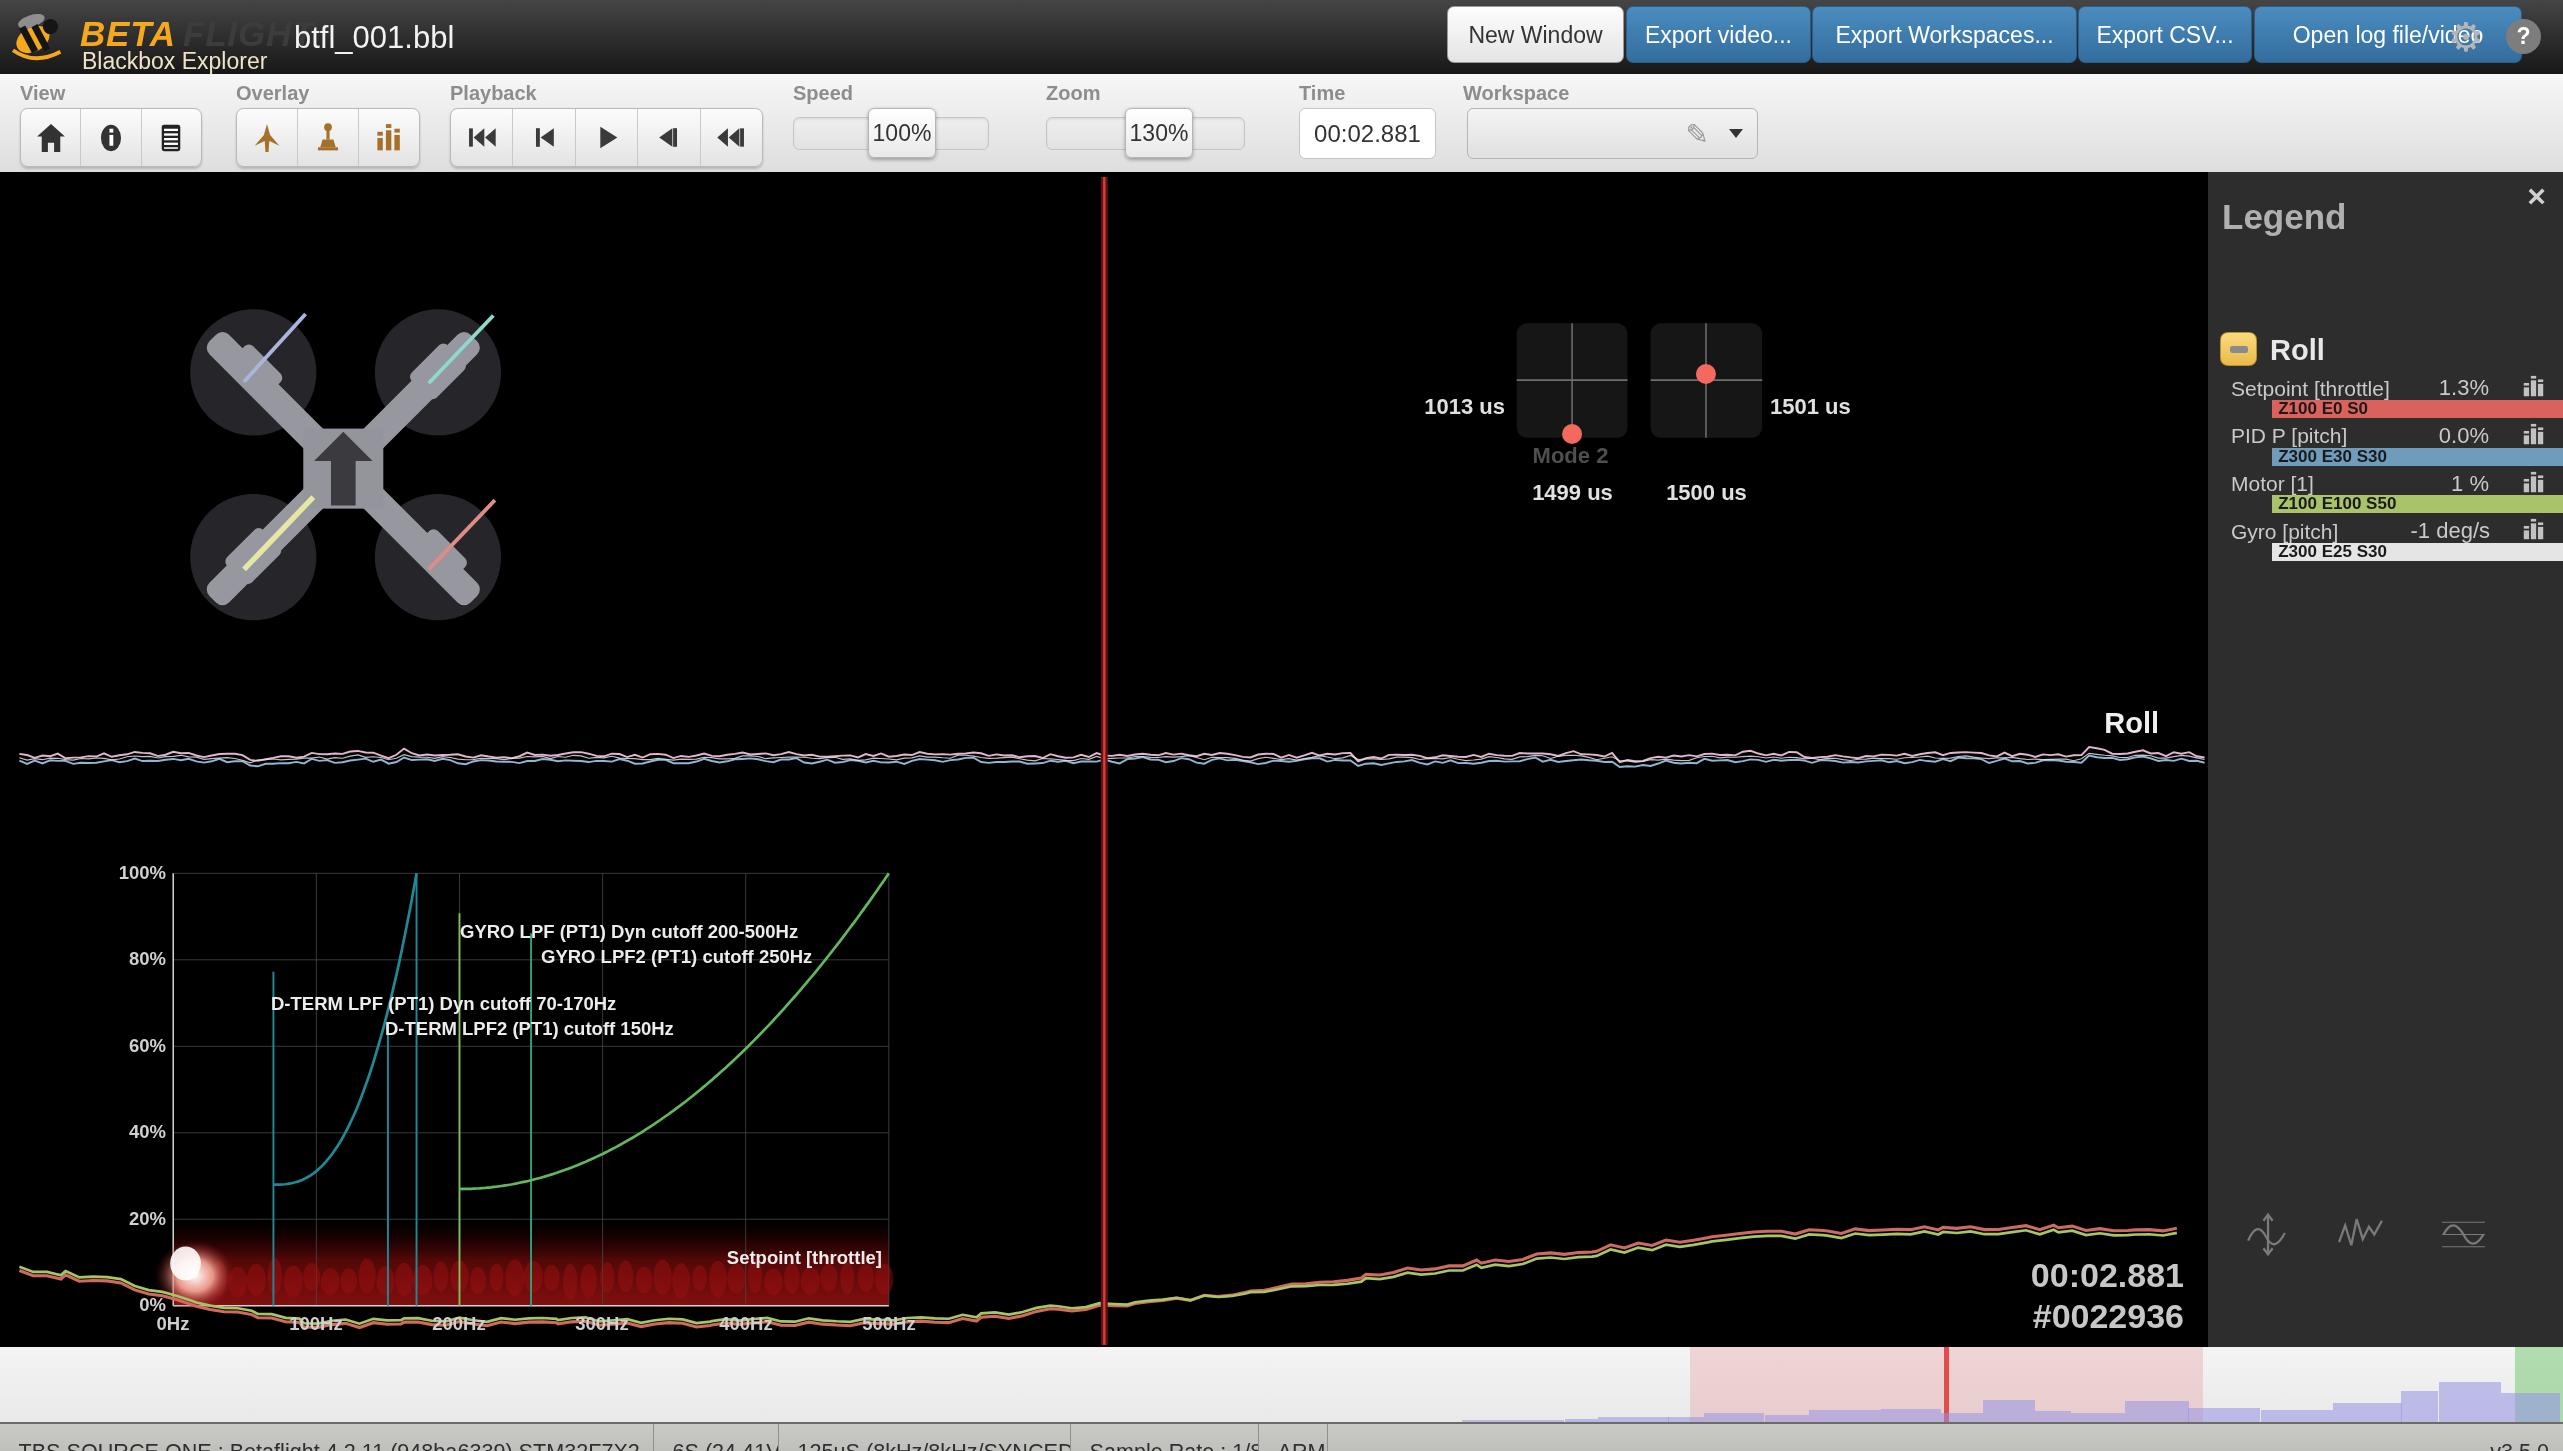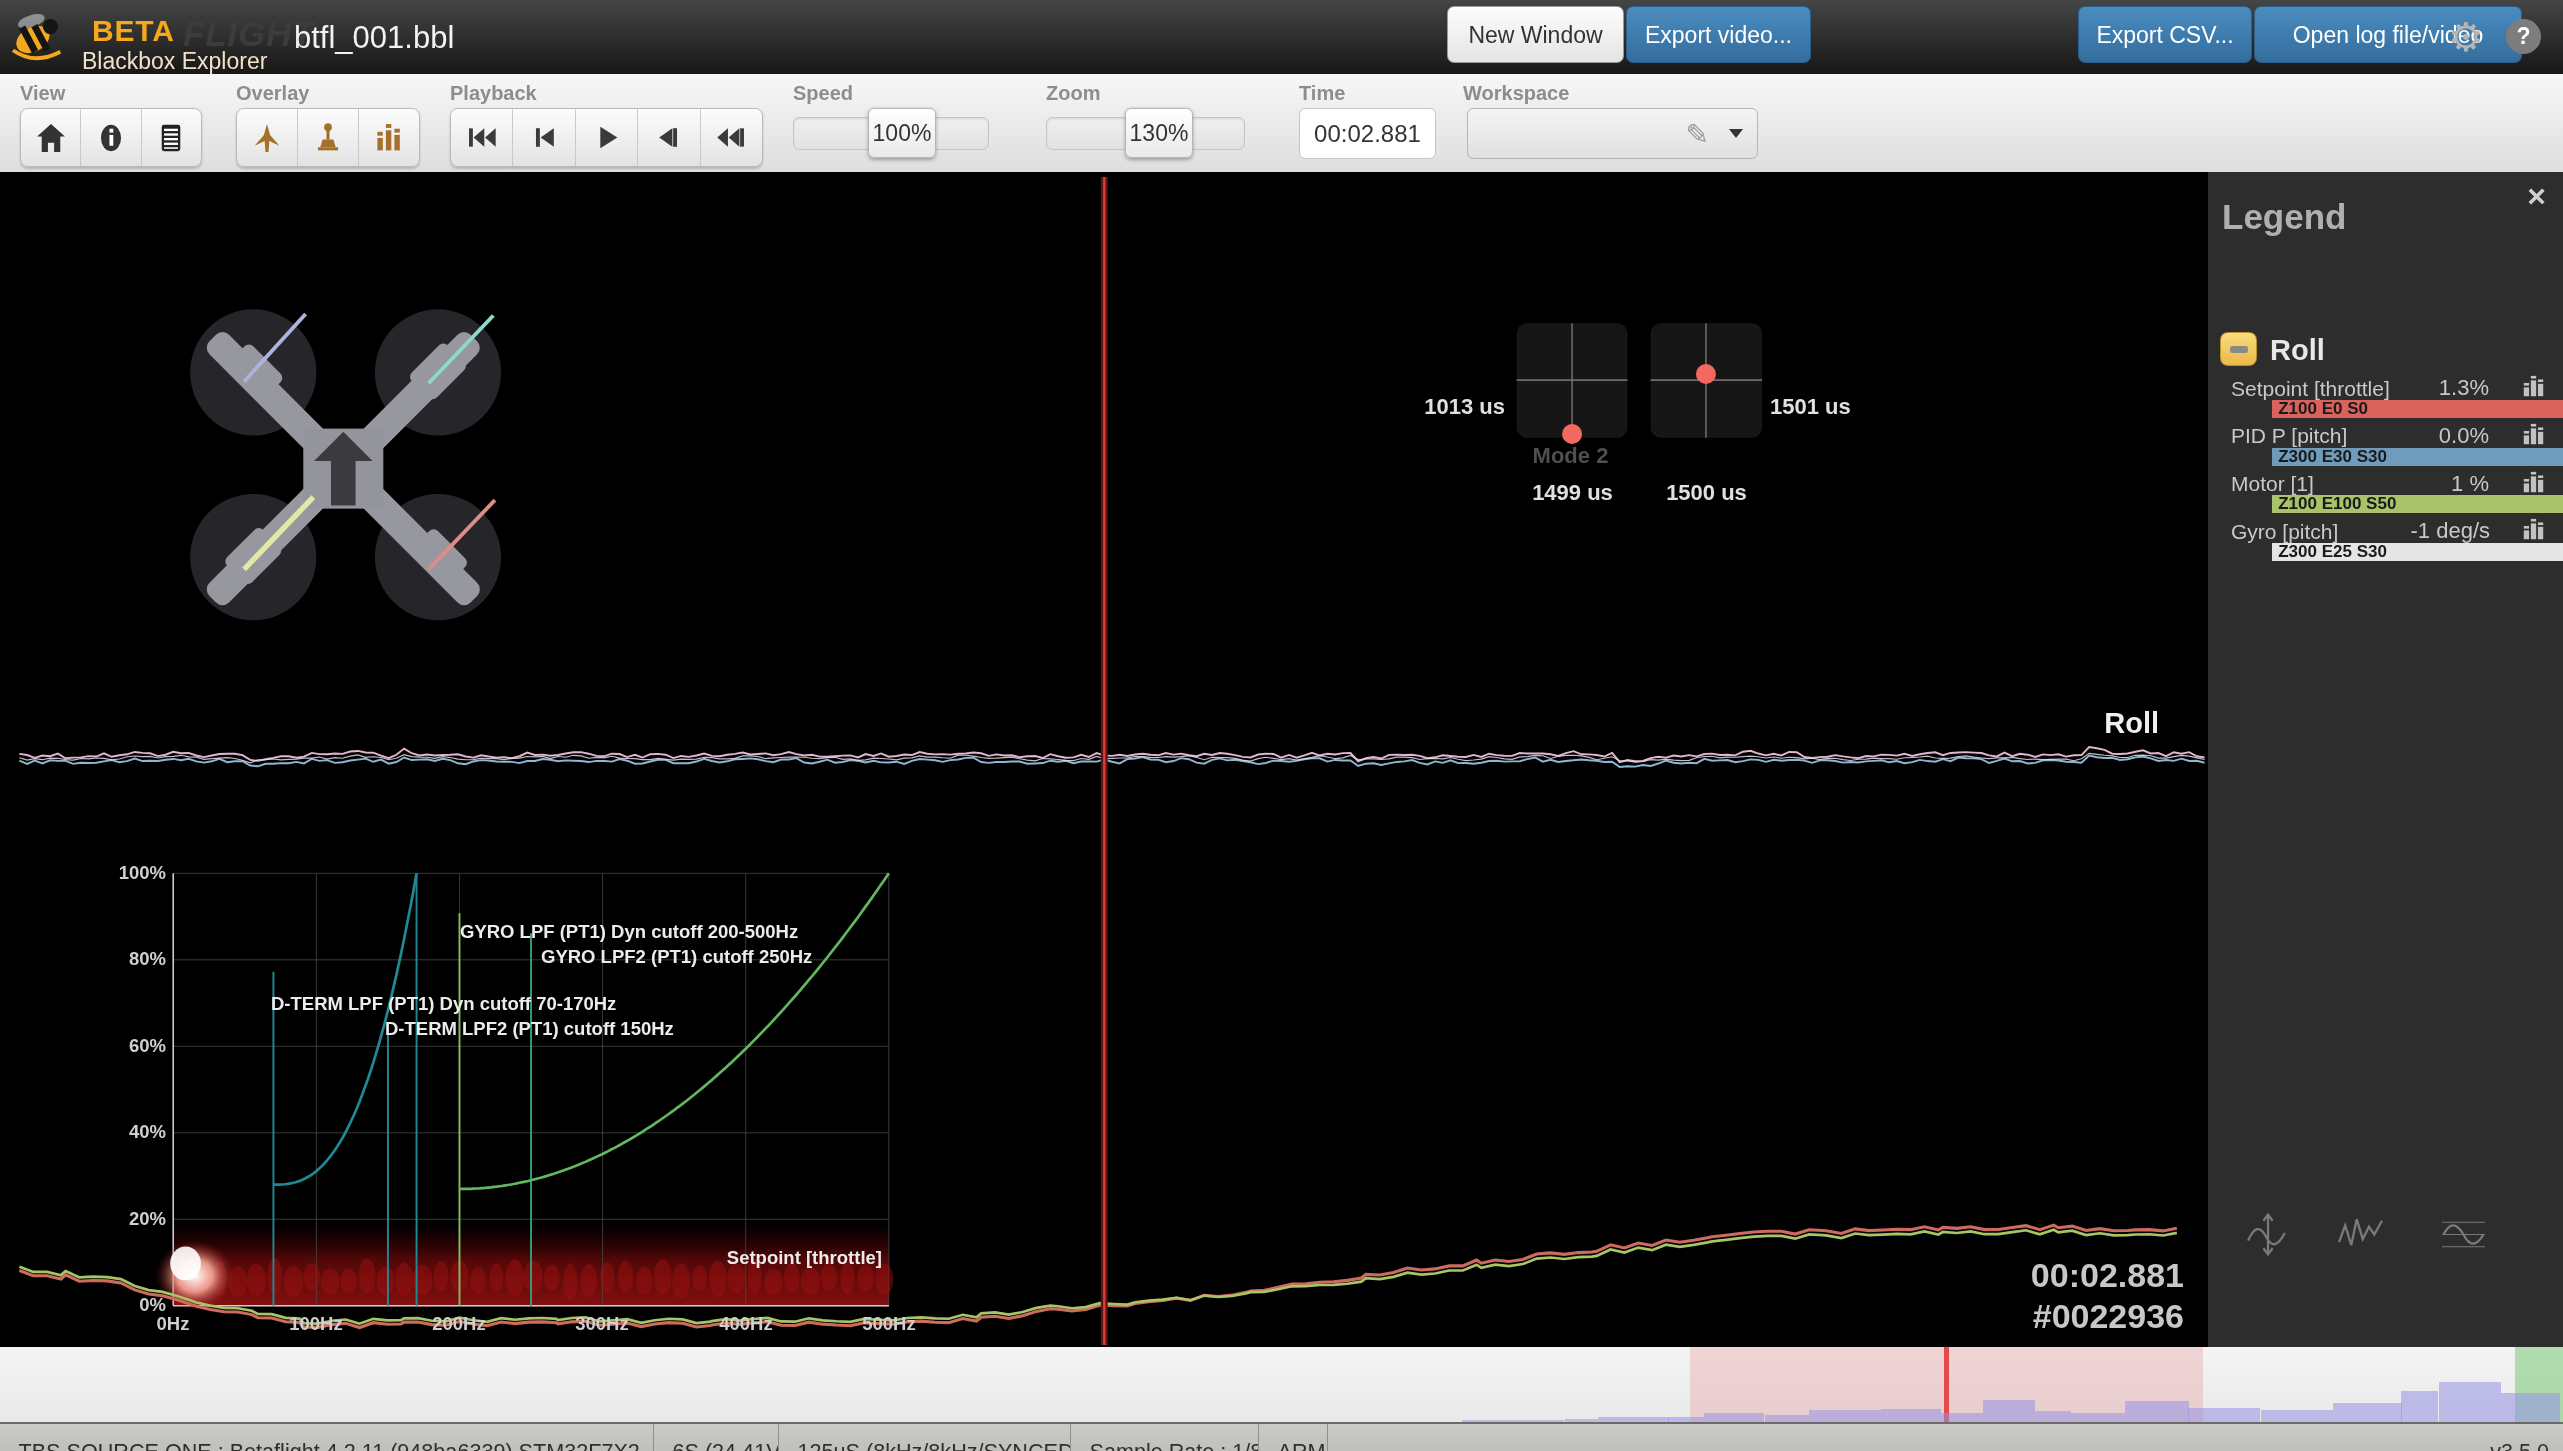--- a/index.html
+++ b/index.html
@@ -2,21 +2,21 @@
 <html style="font-size:12.3px"><head>
 <meta charset="utf-8">
 <style>
   html,body{margin:0;padding:0;background:#101010;}
   .app{position:relative;width:2563px;height:1452px;overflow:hidden;background:#0a0a0a;
        font-family:"Liberation Sans",sans-serif;}
   .abs{position:absolute;}
 
   
   .topbar{left:0;top:0;width:2563px;height:74px;background:linear-gradient(#454545,#171717);border-bottom:1.5px solid #000;}
-  .logo-beta{font-weight:900;font-size:30px;color:#f5a81c;letter-spacing:0.8px;margin-left:12px;}
+  .logo-beta{font-style:italic;font-weight:900;font-size:35px;color:#f5a81c;letter-spacing:0.8px;}
   .logo-flight{font-style:italic;font-weight:900;font-size:35px;color:#3c3c3c;letter-spacing:0.8px;}
   .logo-sub{font-size:23px;color:#efe2c6;}
   .file-title{font-size:31px;color:#f2f2f2;}
   .hbtn{top:6.2px;height:57px;border-radius:7px;font-size:23px;line-height:57px;text-align:center;box-sizing:border-box;cursor:pointer;}
   .hbtn.light{background:linear-gradient(#fdfdfd,#e4e4e4);color:#333;border:0.8px solid #999;}
   .hbtn.blue{background:linear-gradient(#4b8cbf,#336d9e);color:#fff;border:0.8px solid #2b5e8a;}
   .gear{font-size:40px;color:#b5b5b5;line-height:40px;}
   .helpc{width:35px;height:35px;border-radius:50%;background:#7d7d7d;color:#fff;font-weight:bold;font-size:23px;text-align:center;line-height:35px;}
 
   
@@ -82,20 +82,21 @@
       <rect x="38" y="20" width="9" height="36" fill="#151515" transform="rotate(-28 42 38)"></rect>
       <circle cx="55" cy="23" r="10" fill="#151515"></circle>
     </svg>
     <span class="abs logo-beta" style="left:80px;top:14px">BETA</span>
     <span class="abs logo-flight" style="left:183px;top:14px">FLIGHT</span>
     <span class="abs logo-sub" style="left:82px;top:48px">Blackbox Explorer</span>
     <span class="abs file-title" style="left:294px;top:20px">btfl_001.bbl</span>
 
     <div class="abs hbtn light" style="left:1447px;width:177px">New Window</div>
     <div class="abs hbtn blue" style="left:1626px;width:185px">Export video...</div>
+    <div class="abs hbtn blue" style="left:1812px;width:265px">Export Workspaces...</div>
     <div class="abs hbtn blue" style="left:2078px;width:174px">Export CSV...</div>
     <div class="abs hbtn blue" style="left:2254px;width:268px">Open log file/video</div>
     <div class="abs gear" style="left:2448px;top:17px">⚙</div>
     <div class="abs helpc" style="left:2506px;top:19px">?</div>
   </div>
 
   <div class="abs toolbar">
     <span class="abs tlabel" style="left:20px">View</span>
     <span class="abs tlabel" style="left:236px">Overlay</span>
     <span class="abs tlabel" style="left:450px">Playback</span>

